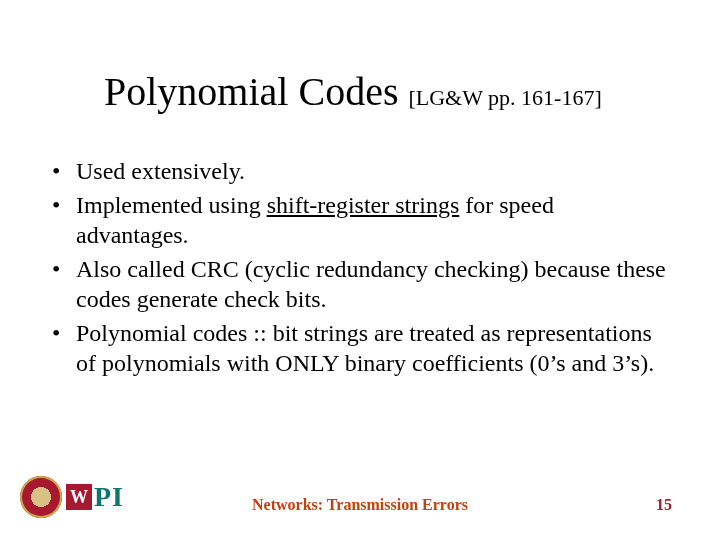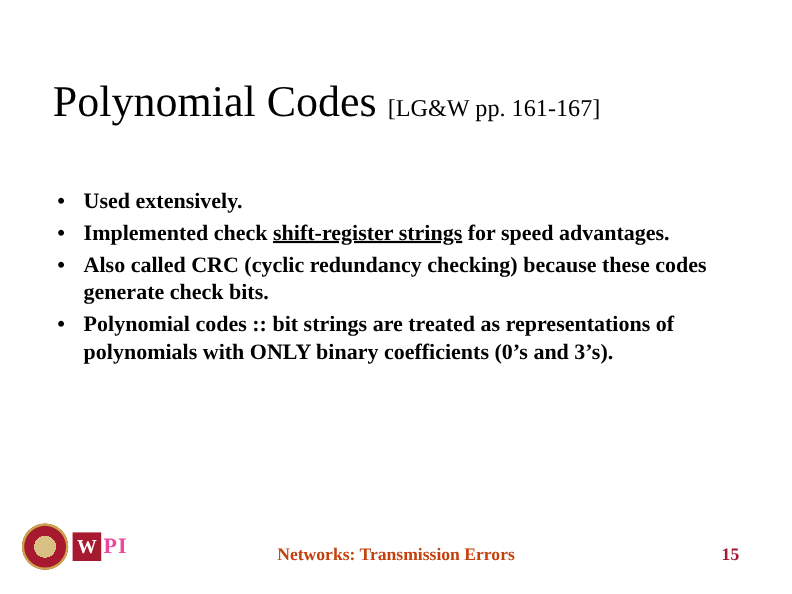--- a/index.html
+++ b/index.html
@@ -1,50 +1,50 @@
 <!DOCTYPE html>
 <html><head>
 <meta charset="utf-8">
 <style>
   * { margin: 0; padding: 0; box-sizing: border-box; }
   html, body { width: 720px; height: 540px; background: #fff; font-family: "Times New Roman", Times, serif; color: #000; }
   .slide { position: relative; width: 720px; height: 540px; padding: 40px 48px 0 48px; }
-  .title-line { margin-top: 28px; white-space: nowrap; }
+  .title-line { margin-top: 28px; margin-left: 56px; white-space: nowrap; }
   .title-main { font-size: 40px; font-weight: 400; }
   .title-ref { font-size: 22px; font-weight: 400; margin-left: 6px; }
-  .bullets { margin-top: 56px; font-size: 20px; line-height: 1.25; font-weight: bold; }
+  .bullets { margin-top: 41px; font-size: 24px; line-height: 1.25; }
   .bullets li { list-style: none; position: relative; padding-left: 28px; margin-bottom: 4px; }
   .bullets li::before { content: "•"; position: absolute; left: 4px; top: 0; }
   .underline { text-decoration: underline; }
   .footer { position: absolute; left: 0; bottom: 22px; width: 100%; height: 52px; }
   .footer-title { position: absolute; left: 50%; transform: translateX(-50%); bottom: 4px; font-size: 16px; font-weight: 700; color: #c2410c; }
   .footer-page { position: absolute; right: 48px; bottom: 4px; font-size: 16px; font-weight: 700; color: #a6192e; }
   .logo { position: absolute; left: 20px; bottom: 0; display: flex; align-items: center; gap: 4px; }
   .seal { width: 42px; height: 42px; border-radius: 50%; background: #a6192e; position: relative; box-shadow: inset 0 0 0 2px #caa84a; }
   .seal::after { content: ""; position: absolute; inset: 6px; border-radius: 50%; background: radial-gradient(circle at 50% 50%, #d9c185 0 10px, #a6192e 10px); }
   .wpi-mark { display: flex; align-items: center; gap: 2px; }
   .w-block { width: 26px; height: 26px; background: #a6192e; color: #fff; font-family: Georgia, serif; font-weight: 700; font-size: 18px; display: flex; align-items: center; justify-content: center; }
-  .pi-text { font-family: Georgia, serif; font-weight: 700; font-size: 20px; color: #ec4899; letter-spacing: 1px; }
+  .pi-text { font-family: Georgia, serif; font-weight: 700; font-size: 28px; color: #0f766e; letter-spacing: 1px; }
 </style>
 </head>
 <body>
 
 <div class="slide">
 
   <div class="title-line">
     <span class="title-main">Polynomial Codes</span>
     <span class="title-ref">[LG&amp;W pp. 161-167]</span>
   </div>
 
   <ul class="bullets">
     <li>
       <span>Used extensively.</span>
     </li>
     <li>
-      <span>Implemented check </span><span class="underline">shift-register strings</span><span> for speed advantages.</span>
+      <span>Implemented using </span><span class="underline">shift-register strings</span><span> for speed advantages.</span>
     </li>
     <li>
       <span>Also called CRC (cyclic redundancy checking) because these codes generate check bits.</span>
     </li>
     <li>
       <span>Polynomial codes :: bit strings are treated as representations of polynomials with ONLY binary coefficients (0’s and 3’s).</span>
     </li>
   </ul>
 
   <div class="footer">

